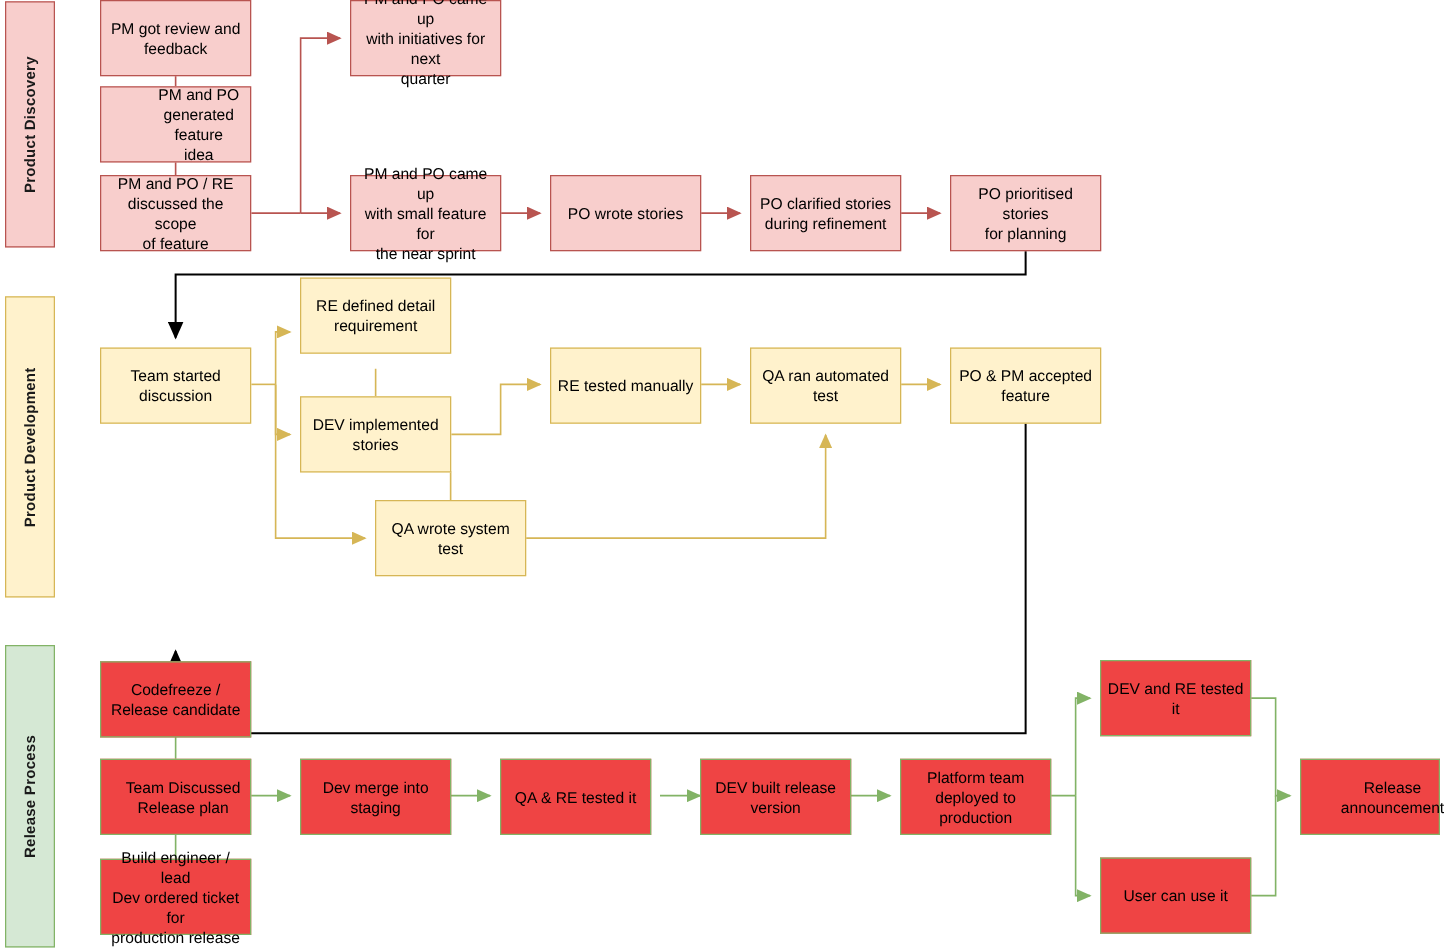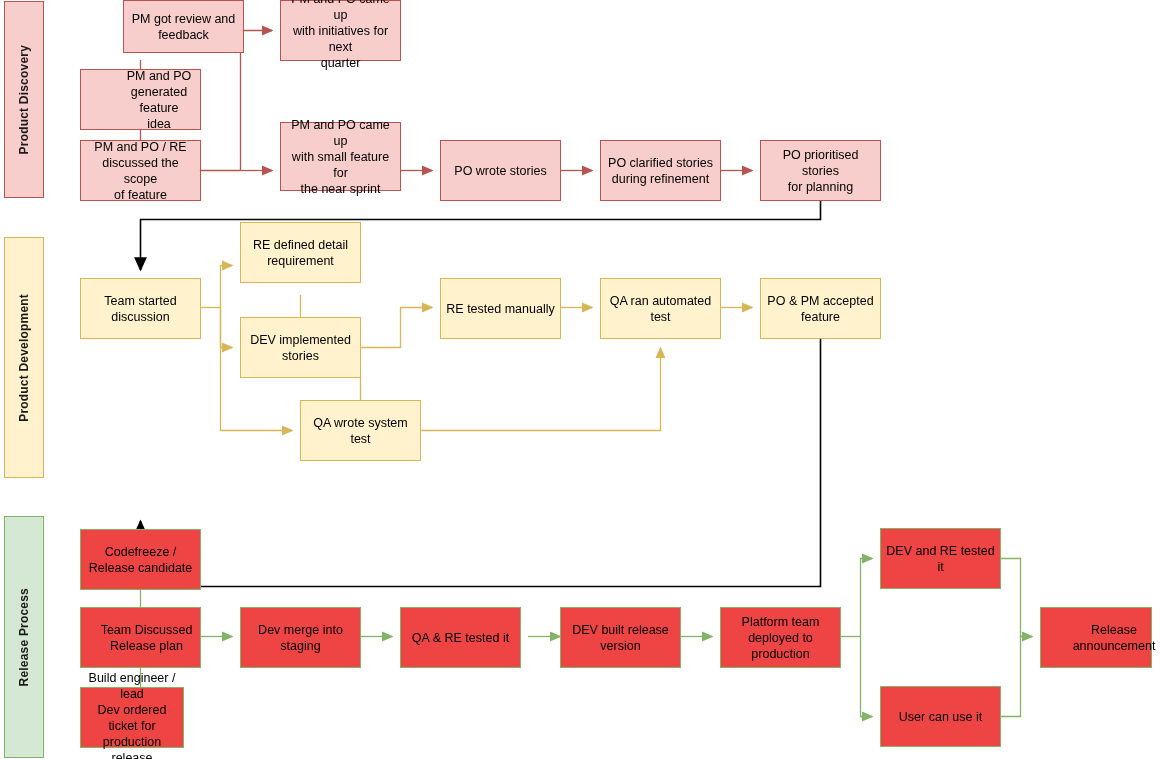--- a/index.html
+++ b/index.html
@@ -163,36 +163,36 @@
   </div>
 
   <div class="lane yellow" style="left:4px; top:237px; width:40px; height:241px;">
     <span class="lane-label">Product Development</span>
   </div>
 
   <div class="lane green" style="left:4px; top:516px; width:40px; height:242px;">
     <span class="lane-label">Release Process</span>
   </div>
 
-  <div class="node pink" style="left:80px; top:0px; width:121px; height:53px;margin-left:43px;">PM got review and
+  <div class="node pink" style="left:80px; top:0px; width:121px; height:61px;">PM got review and
 feedback</div>
 
   <div class="node pink" style="left:80px; top:69px; width:121px; height:61px;padding-left:41px;">PM and PO
 generated feature
 idea</div>
 
   <div class="node pink" style="left:80px; top:140px; width:121px; height:61px;">PM and PO / RE
 discussed the scope
 of feature</div>
 
   <div class="node pink" style="left:280px; top:0px; width:121px; height:61px;">PM and PO came up
 with initiatives for next
 quarter</div>
 
-  <div class="node pink" style="left:280px; top:122px; width:121px; height:69px;">PM and PO came up
+  <div class="node pink" style="left:280px; top:140px; width:121px; height:61px;">PM and PO came up
 with small feature for
 the near sprint</div>
 
   <div class="node pink" style="left:440px; top:140px; width:121px; height:61px;">PO wrote stories</div>
 
   <div class="node pink" style="left:600px; top:140px; width:121px; height:61px;">PO clarified stories
 during refinement</div>
 
   <div class="node pink" style="left:760px; top:140px; width:121px; height:61px;">PO prioritised stories
 for planning</div>
@@ -215,21 +215,21 @@
 
   <div class="node yellow" style="left:760px; top:278px; width:121px; height:61px;">PO &amp; PM accepted
 feature</div>
 
   <div class="node green" style="left:80px; top:529px; width:121px; height:61px;">Codefreeze  /
 Release candidate</div>
 
   <div class="node green" style="left:80px; top:607px; width:121px; height:61px;padding-left:16px;">Team Discussed
 Release plan</div>
 
-  <div class="node green" style="left:80px; top:687px; width:104px; height:61px;">Build engineer /  lead
+  <div class="node green" style="left:80px; top:687px; width:121px; height:61px;">Build engineer /  lead
 Dev ordered ticket for
 production release</div>
 
   <div class="node green" style="left:240px; top:607px; width:121px; height:61px;">Dev merge into
 staging</div>
 
   <div class="node green" style="left:400px; top:607px; width:121px; height:61px;">QA &amp; RE tested it</div>
 
   <div class="node green" style="left:560px; top:607px; width:121px; height:61px;">DEV built release
 version</div>

